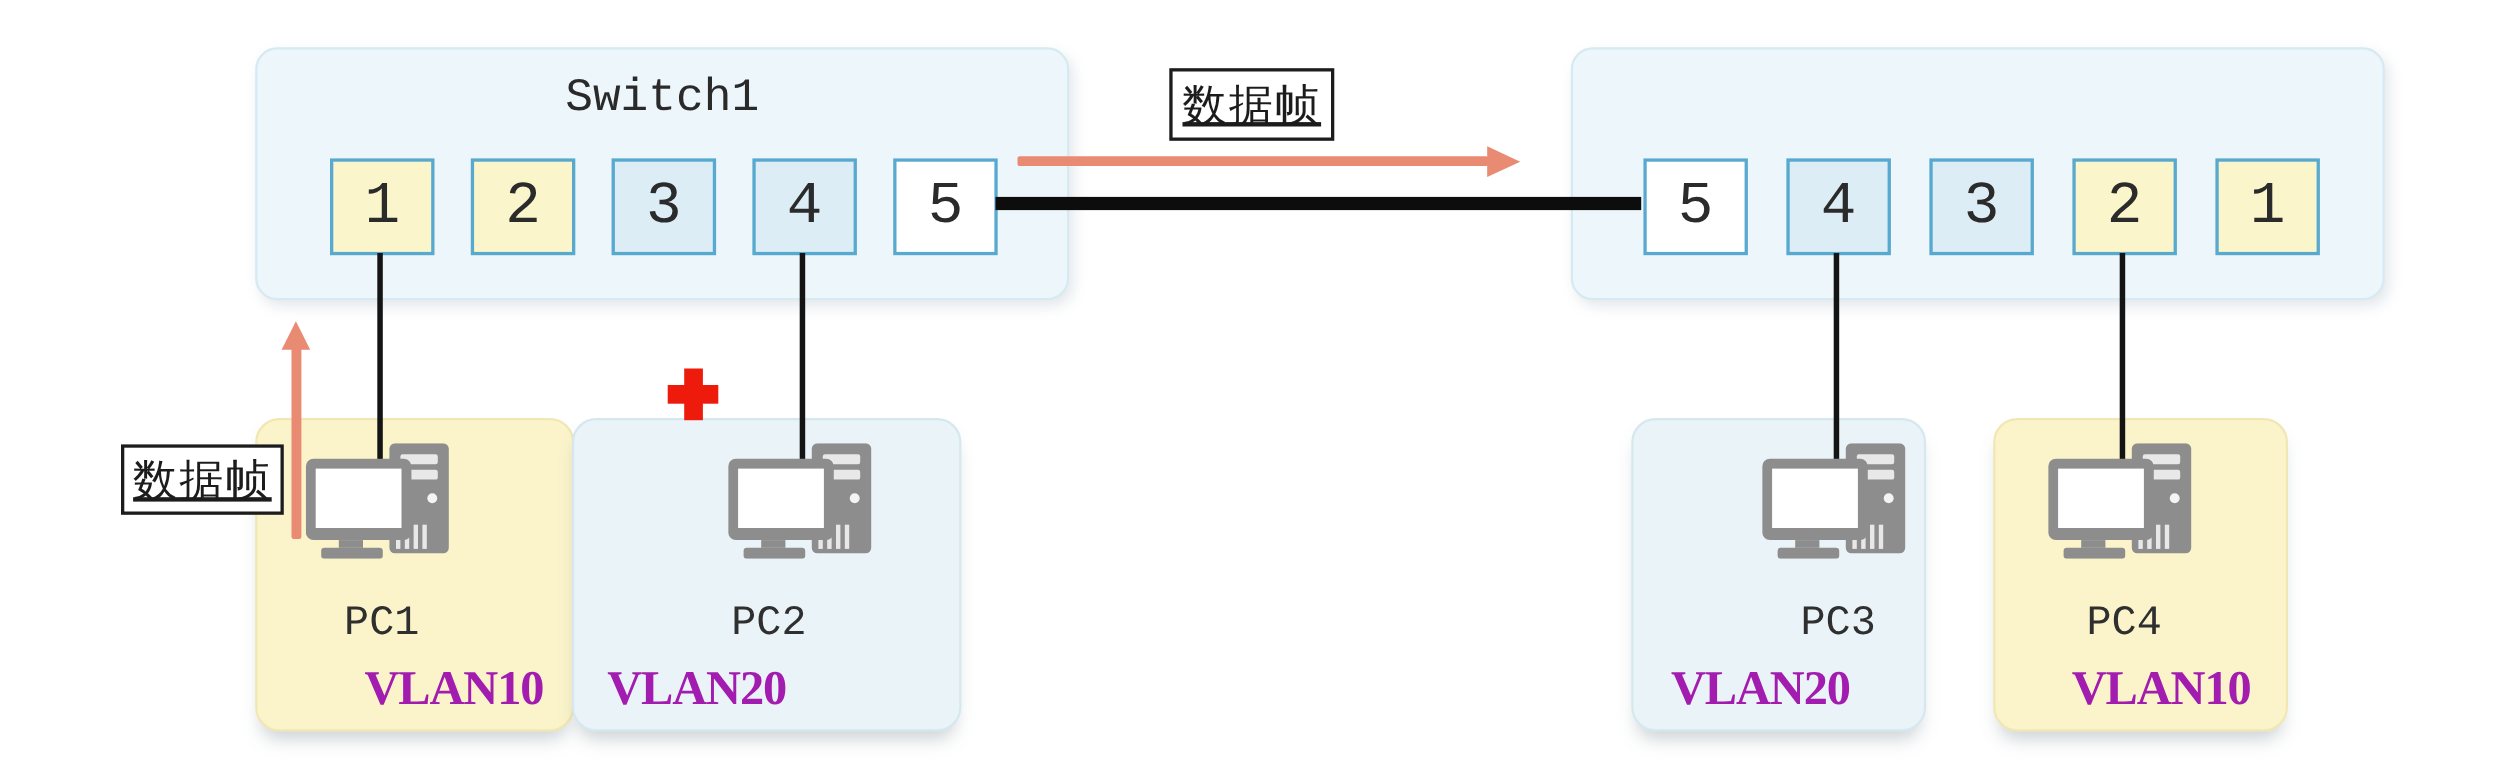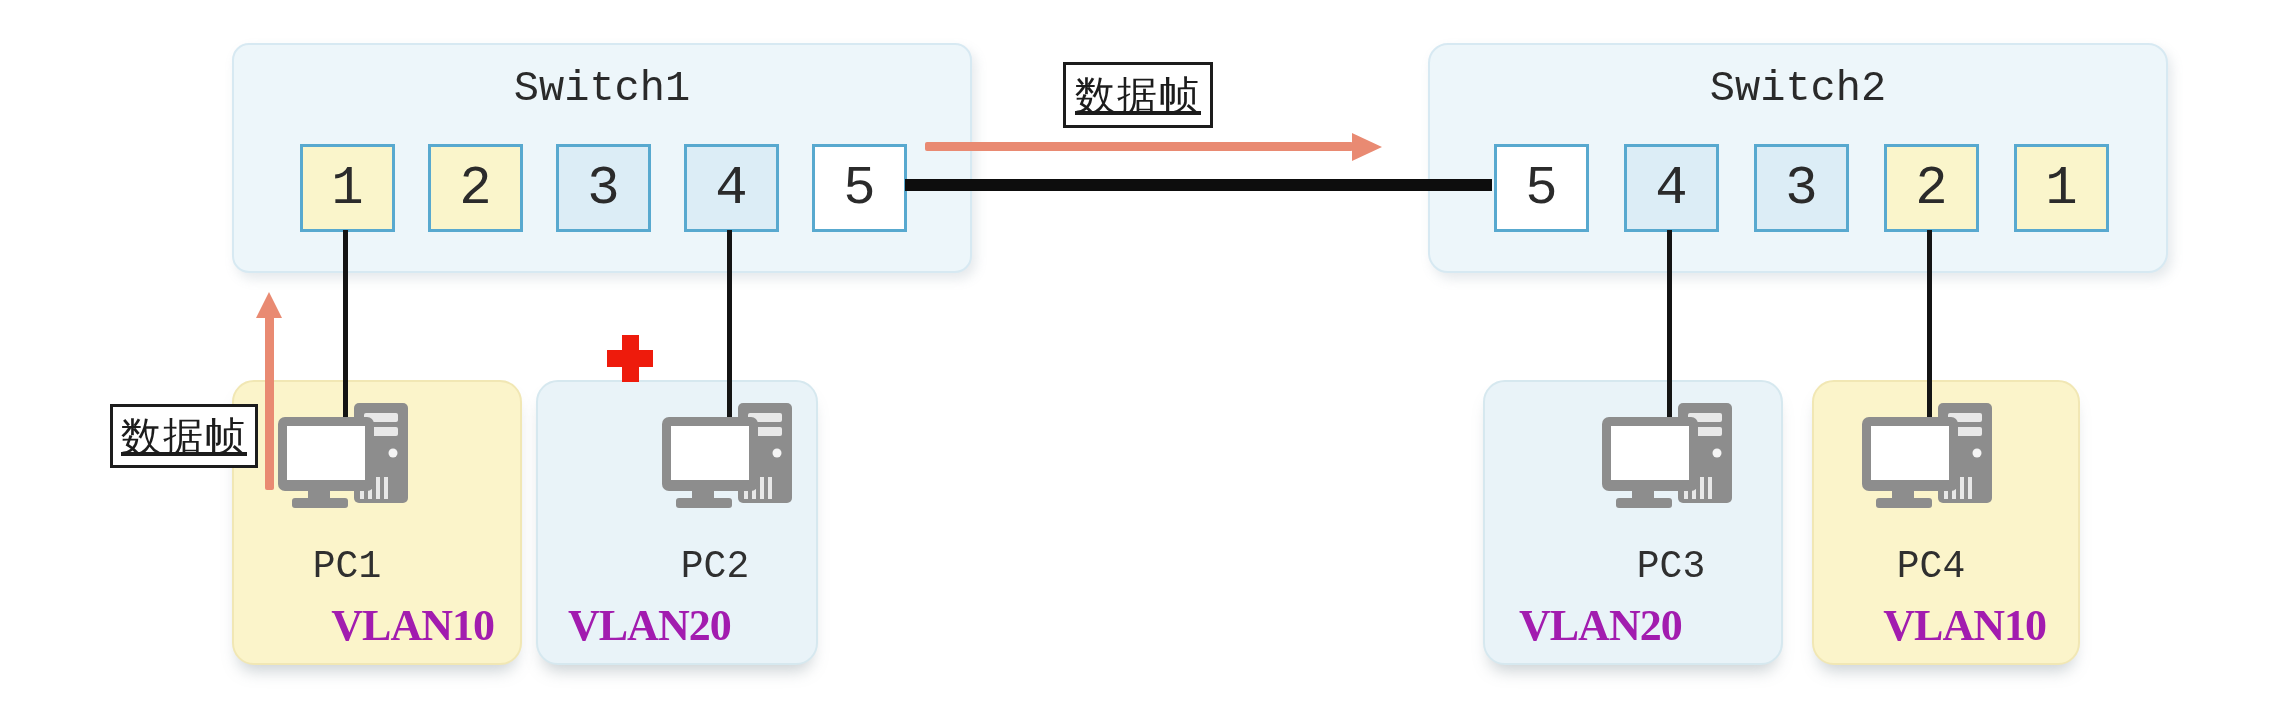--- a/index.html
+++ b/index.html
@@ -54,47 +54,46 @@
   #blocked-cross .h{position:absolute;left:0;top:15px;width:46px;height:17px;background:#ee1b0c;}
   #blocked-cross .v{position:absolute;left:15px;top:0;width:17px;height:47px;background:#ee1b0c;}
 
   .pc-icon{position:absolute;top:403px;width:133px;height:105px;}
 </style>
 </head>
 <body>
 
 <div id="canvas">
 
-  <div class="switch-box" style="left:232px;border-radius:17px;">
+  <div class="switch-box" style="left:232px;">
     <div class="switch-title">Switch1</div>
     <div class="port yellow" style="left:66px;">1</div>
     <div class="port yellow" style="left:194px;">2</div>
     <div class="port blue" style="left:322px;">3</div>
     <div class="port blue" style="left:450px;">4</div>
     <div class="port white" style="left:578px;">5</div>
   </div>
 
   <div class="switch-box" style="left:1428px;">
-    <div class="switch-title">Switch2</div>
     <div class="port white" style="left:64px;">5</div>
     <div class="port blue" style="left:194px;">4</div>
     <div class="port blue" style="left:324px;">3</div>
     <div class="port yellow" style="left:454px;">2</div>
     <div class="port yellow" style="left:584px;">1</div>
   </div>
 
   <div class="pc-card yellow" style="left:232px;width:290px;">
     <div class="pc-name" style="left:13px;text-align:center;">PC1</div>
     <div class="vlan-label" style="right:26px;">VLAN10</div>
   </div>
-  <div class="pc-card blue" style="left:536px;width:282px;">
+  <div class="pc-card blue" style="left:520px;width:354px;">
     <div class="pc-name" style="left:77px;">PC2</div>
     <div class="vlan-label" style="left:30px;">VLAN20</div>
   </div>
-  <div class="pc-card blue" style="left:1483px;width:300px;">
+  <div class="pc-card blue" style="left:1483px;width:268px;">
     <div class="pc-name" style="left:86px;">PC3</div>
     <div class="vlan-label" style="left:34px;">VLAN20</div>
   </div>
   <div class="pc-card yellow" style="left:1812px;width:268px;">
     <div class="pc-name" style="left:17px;">PC4</div>
     <div class="vlan-label" style="right:32px;">VLAN10</div>
   </div>
 
   <div id="trunk-line"></div>
 

